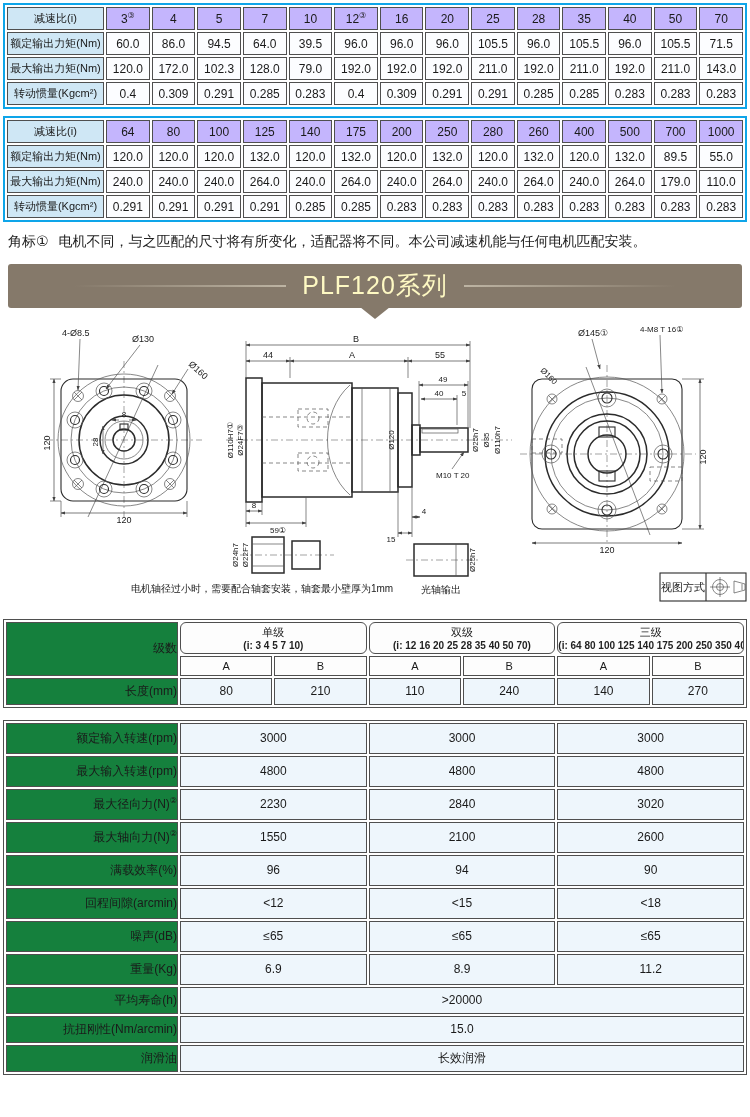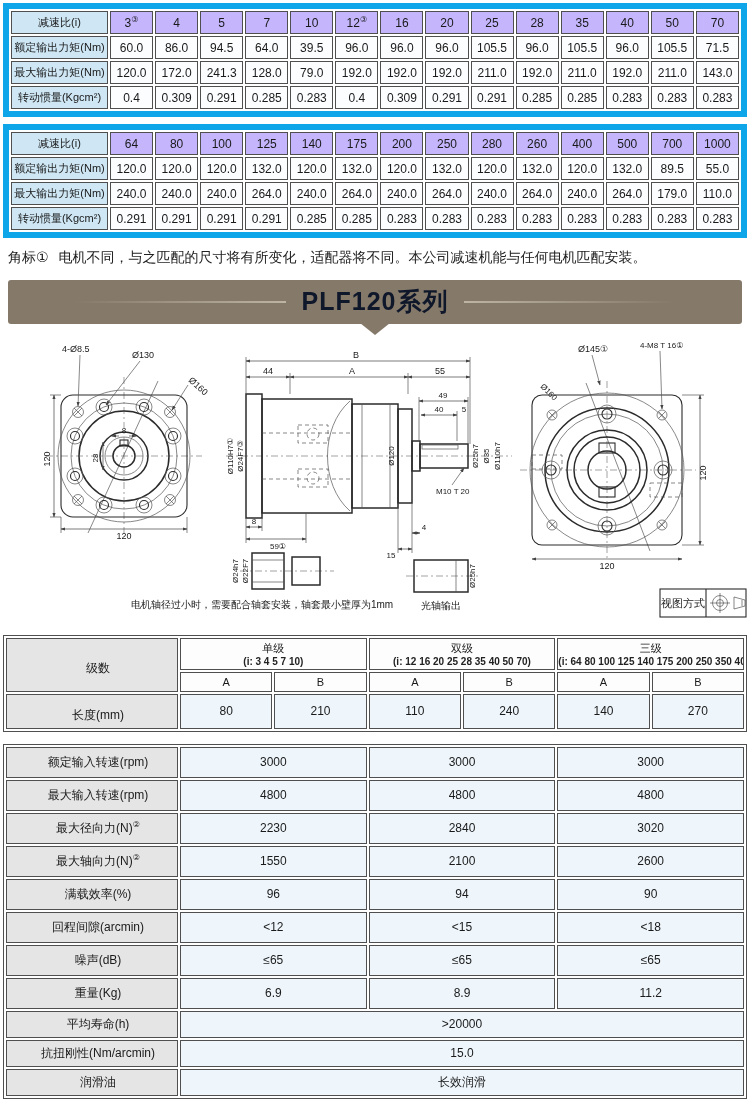--- a/index.html
+++ b/index.html
@@ -4,21 +4,21 @@
 <style>
   html,body{margin:0;padding:0;}
   body{
     width:750px;height:1117px;overflow:hidden;background:#fff;
     font-family:"Liberation Sans","DejaVu Sans",sans-serif;color:#1a1a1a;
   }
   
   table{table-layout:fixed;}
   .rt{
     width:744px;margin:0 auto;border-collapse:separate;border-spacing:2px;
-    border:6px solid #0ea5e9;background:#fff;
+    border:2px solid #0ea5e9;background:#fff;
   }
   .rt td{border:1px solid #4f4f4f;text-align:center;font-size:12px;padding:3px 0;
     overflow:hidden;white-space:nowrap;}
   .rt td.lbl{background:#cfe7f5;font-size:11px;}
   .rt td.hd{background:#c4b5fd;}
   .rt td.val{background:#fcfdff;}
   .rt sup,.spec sup{font-size:8px;}
   .tables-top{padding-top:3px;}
   .rt + .rt{margin-top:7px;}
   
@@ -26,21 +26,21 @@
   .fn{font-size:14px;line-height:1.55;color:#222;}
   .fn .mark{margin-right:10px;}
   
   .banner{
     position:relative;margin:11px 8px 0 8px;height:44px;border-radius:3px;
     background:#85796a;display:flex;align-items:center;justify-content:center;gap:16px;
   }
   .banner .line{height:2px;width:212px;}
   .banner .line.l{background:linear-gradient(to right,rgba(190,181,164,0),#bdb4a3);}
   .banner .line.r{background:linear-gradient(to left,rgba(190,181,164,0),#bdb4a3);}
-  .banner .title{color:#0f172a;font-size:25px;font-weight:700;letter-spacing:1px;}
+  .banner .title{color:#fef9c3;font-size:25px;font-weight:400;letter-spacing:1px;}
   .banner .tri{
     position:absolute;left:50%;bottom:-11px;transform:translateX(-50%);
     width:0;height:0;border-left:15px solid transparent;border-right:15px solid transparent;
     border-top:12px solid #85796a;
   }
   
   .drawing{display:block;margin-top:13px;}
   .bold{stroke:#2b2b2b;stroke-width:1.5;fill:none;}
   .med{stroke:#2b2b2b;stroke-width:1.1;fill:none;}
   .thin{stroke:#555;stroke-width:0.7;fill:none;}
@@ -49,22 +49,22 @@
   .hid{stroke:#555;stroke-width:0.7;fill:none;stroke-dasharray:4 3;}
   .drawing text{fill:#1a1a1a;font-size:9px;font-family:"Liberation Sans","DejaVu Sans",sans-serif;}
   .drawing text.small{font-size:8px;}
   .drawing text.cap{font-size:10px;}
   
   .spec{
     width:744px;margin:6px auto 0 auto;border-collapse:separate;border-spacing:2px;
     border:1px solid #4f4f4f;background:#fff;
   }
   .spec td{border:1px solid #4f4f4f;text-align:center;font-size:12px;overflow:hidden;}
-  .spec td.lbl{background:#e5e5e5;text-align:center;padding:12px 0 4px 12px;}
-  .spec td.hd{background:#fdfdfd;padding:2px 0;}
+  .spec td.lbl{background:#15803d;text-align:right;padding:4px 0 4px 12px;}
+  .spec td.hd{background:#fdfdfd;padding:2px 0;border-radius:6px;}
   .spec td.val{background:#eef6fc;padding:4px 0;}
   .spec .gname{font-size:11px;}
   .spec .ratios{font-size:10px;white-space:nowrap;color:#222;font-weight:bold;}
   .spec td.ab{background:#fdfdfd;font-size:11px;padding:3px 0;}
   #spec-main{margin-top:12px;}
   #spec-main td.lbl{padding-top:6px;padding-bottom:6px;}
   #spec-main td.val{padding-top:6px;padding-bottom:6px;}
   #spec-main tbody[data-spec="rows1"] td.lbl,
   #spec-main tbody[data-spec="rows1"] td.val{padding-top:4px;padding-bottom:4px;}
 </style>
@@ -108,21 +108,21 @@
           <td class="val">96.0</td>
           <td class="val">105.5</td>
           <td class="val">96.0</td>
           <td class="val">105.5</td>
           <td class="val">71.5</td>
         </tr>
         <tr>
           <td class="lbl">最大输出力矩(Nm)</td>
           <td class="val">120.0</td>
           <td class="val">172.0</td>
-          <td class="val">241.3</td>
+          <td class="val">102.3</td>
           <td class="val">128.0</td>
           <td class="val">79.0</td>
           <td class="val">192.0</td>
           <td class="val">192.0</td>
           <td class="val">192.0</td>
           <td class="val">211.0</td>
           <td class="val">192.0</td>
           <td class="val">211.0</td>
           <td class="val">192.0</td>
           <td class="val">211.0</td>

